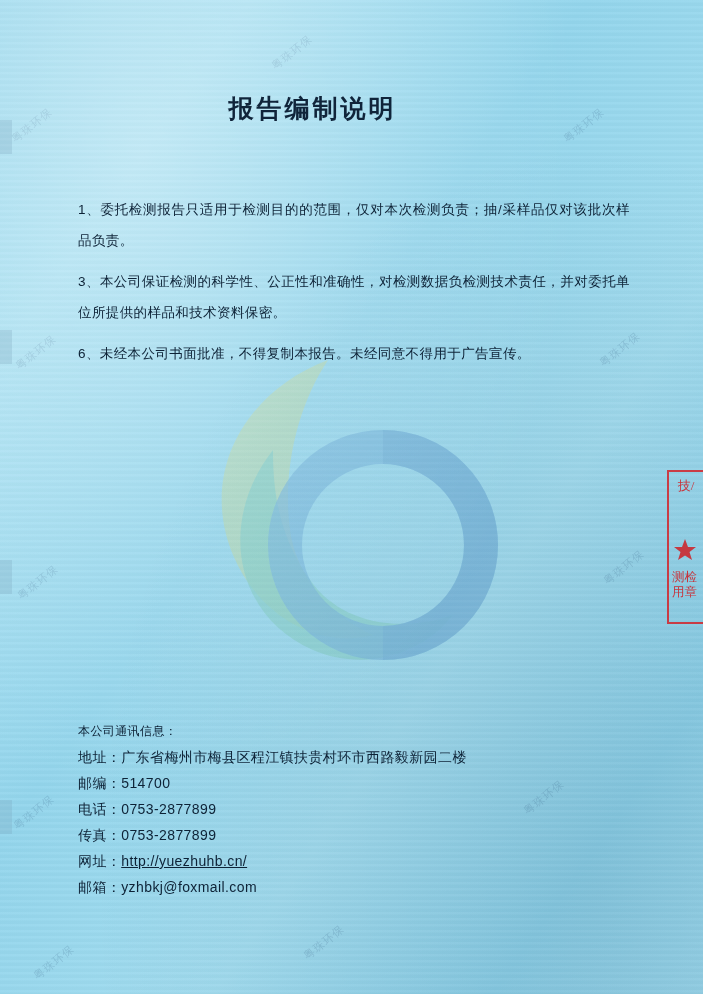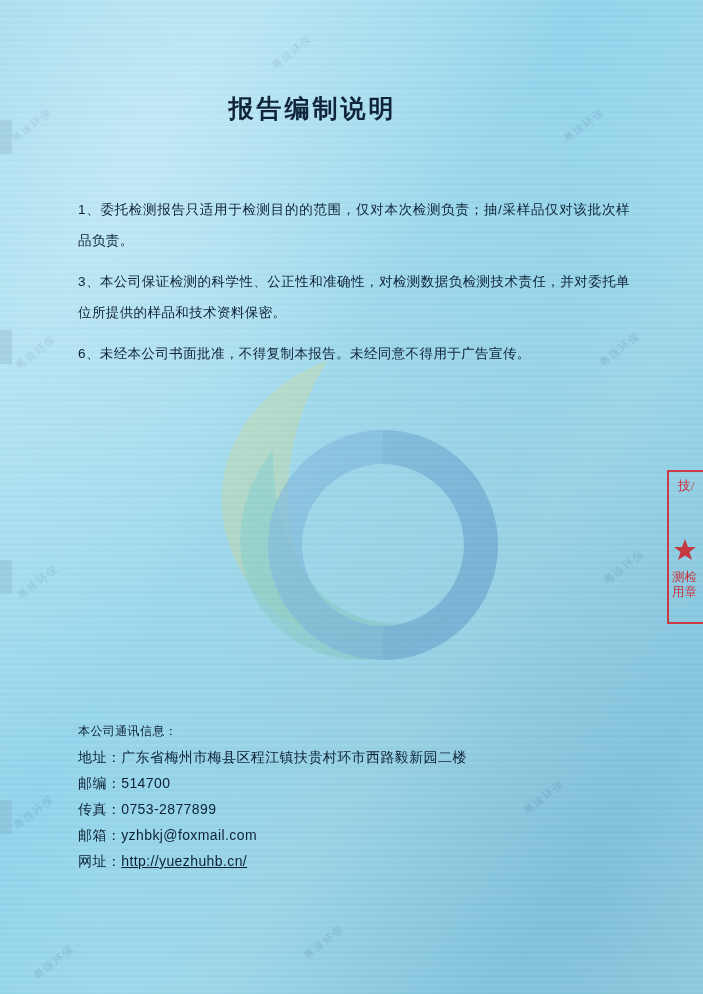--- a/index.html
+++ b/index.html
@@ -221,27 +221,30 @@
 
     <div class="contact">
       <div class="contact-title">本公司通讯信息：</div>
       <div class="contact-line">
         <span class="lbl">地址：</span><span class="val">广东省梅州市梅县区程江镇扶贵村环市西路毅新园二楼</span>
       </div>
       <div class="contact-line">
         <span class="lbl">邮编：</span><span class="val">514700</span>
       </div>
       <div class="contact-line">
+        <span class="lbl">电话：</span><span class="val">0753-2877899</span>
+      </div>
+      <div class="contact-line">
         <span class="lbl">传真：</span><span class="val">0753-2877899</span>
       </div>
       <div class="contact-line">
+        <span class="lbl">网址：</span><span class="val link">http://yuezhuhb.cn/</span>
+      </div>
+      <div class="contact-line">
         <span class="lbl">邮箱：</span><span class="val">yzhbkj@foxmail.com</span>
-      </div>
-      <div class="contact-line">
-        <span class="lbl">网址：</span><span class="val link">http://yuezhuhb.cn/</span>
       </div>
     </div>
 
   </div>
 
   <div class="stamp-rect"></div>
   <div class="stamp-text">技/</div>
   <svg class="stamp-star" viewBox="0 0 24 24" xmlns="http://www.w3.org/2000/svg">
     <polygon points="12,1 15,9 23,9 16.5,14 19,22 12,17.5 5,22 7.5,14 1,9 9,9" fill="#cf2026"></polygon>
   </svg>

